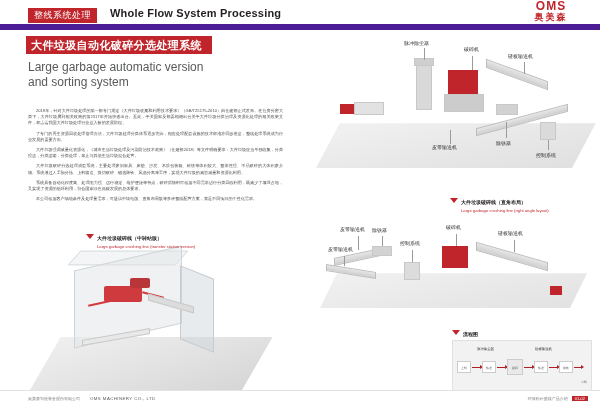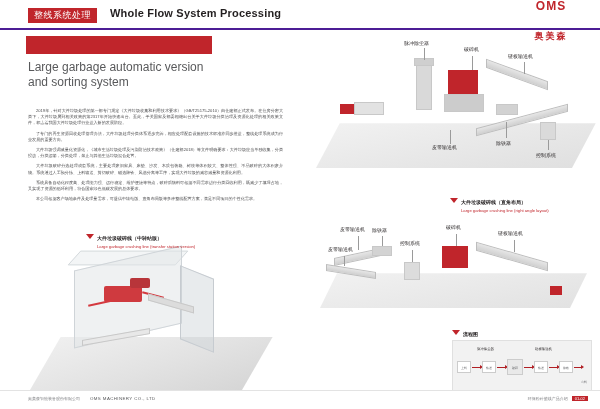--- a/index.html
+++ b/index.html
@@ -13,21 +13,21 @@
   #page {
     position: relative;
     width: 600px; height: 409px;
     background: #ffffff;
   }
 
   
   .header {
     position: absolute; left: 0; top: 0; width: 600px; height: 30px;
     background: #ffffff;
-    border-bottom: 2px solid #4c1d95;
+    border-bottom: 6px solid #4c1d95;
   }
   .hdr-tag {
     position: absolute; left: 28px; top: 8px;
     background: #c0252b; color: #fff;
     font-size: 9px; line-height: 14px;
     padding: 0 6px; letter-spacing: 0.5px;
     height: 15px;
   }
   .hdr-title {
     position: absolute; left: 110px; top: 7px;
@@ -38,21 +38,21 @@
     position: absolute; right: 10px; top: 0;
     width: 78px; height: 24px;
     text-align: center;
   }
   .logo-mark {
     font-size: 12px; font-weight: bold; color: #c0252b;
     letter-spacing: 1px; line-height: 12px;
   }
   .logo-sub {
     font-size: 9px; font-weight: bold; color: #c0252b;
-    letter-spacing: 2px; line-height: 11px; margin-top: 19px;
+    letter-spacing: 2px; line-height: 11px;
   }
 
   
   .left-col {
     position: absolute; left: 0; top: 30px;
     width: 300px; height: 360px;
     background: #ffffff;
   }
   .title-cn-band {
     position: absolute; left: 26px; top: 6px;
@@ -249,20 +249,21 @@
     <div class="hdr-tag">整线系统处理</div>
     <div class="hdr-title">Whole Flow System Processing</div>
     <div class="logo-wrap">
       <div class="logo-mark">OMS</div>
       <div class="logo-sub">奥美森</div>
     </div>
   </div>
 
   <div class="left-col">
     <div class="title-cn-band"></div>
+    <div class="title-cn">大件垃圾自动化破碎分选处理系统</div>
     <div class="title-en">Large garbage automatic version and sorting system</div>
 
     <div class="body-text">
       <p>2019年，针对大件垃圾处理的第一部专门规定《大件垃圾收集和利用技术要求》（GB/T25175-2010）由住建部正式发布。在住房分密大类下，大件垃圾属到相关政策的第2317年开始快速出台。至此，于关国家及部委相继出台关于大件垃圾分类治理及资源化处理的相关政策文件，标志着我国大件垃圾处理行业进入新的发展阶段。</p>
       <p>了专门的再生资源回收处理管理办法，大件垃圾处理分类体系逐步完善，相应处理配套设施的技术标准亦同步推进，整线处理系统成为行业发展的重要方向。</p>
       <p>大件垃圾强调减量化资源化，《城市生活垃圾处理及污染防治技术政策》（住建部2018）等文件明确要求：大件垃圾应当单独收集，分类投放，分类运输，分类处理，禁止与其他生活垃圾混合处置。</p>
       <p>大件垃圾破碎分选处理成套系统，主要处理废旧家具、床垫、沙发、木质包装箱、树枝等体积较大、整体性强、不易破碎的大体积废弃物。系统通过人工预分拣、上料输送、剪切破碎、磁选除铁、风选分离等工序，实现大件垃圾的减容减量和资源化利用。</p>
       <p>系统具备自动化程度高、处理能力强、运行稳定、维护便捷等特点，破碎后物料可根据不同需求进行分类回收利用，既减少了填埋占地，又实现了资源的循环利用，符合国家绿色低碳发展的总体要求。</p>
       <p>本公司根据客户场地条件及处理量需求，可提供中转站版、直角布局版等多种整线配置方案，满足不同项目的个性化需求。</p>
     </div>

